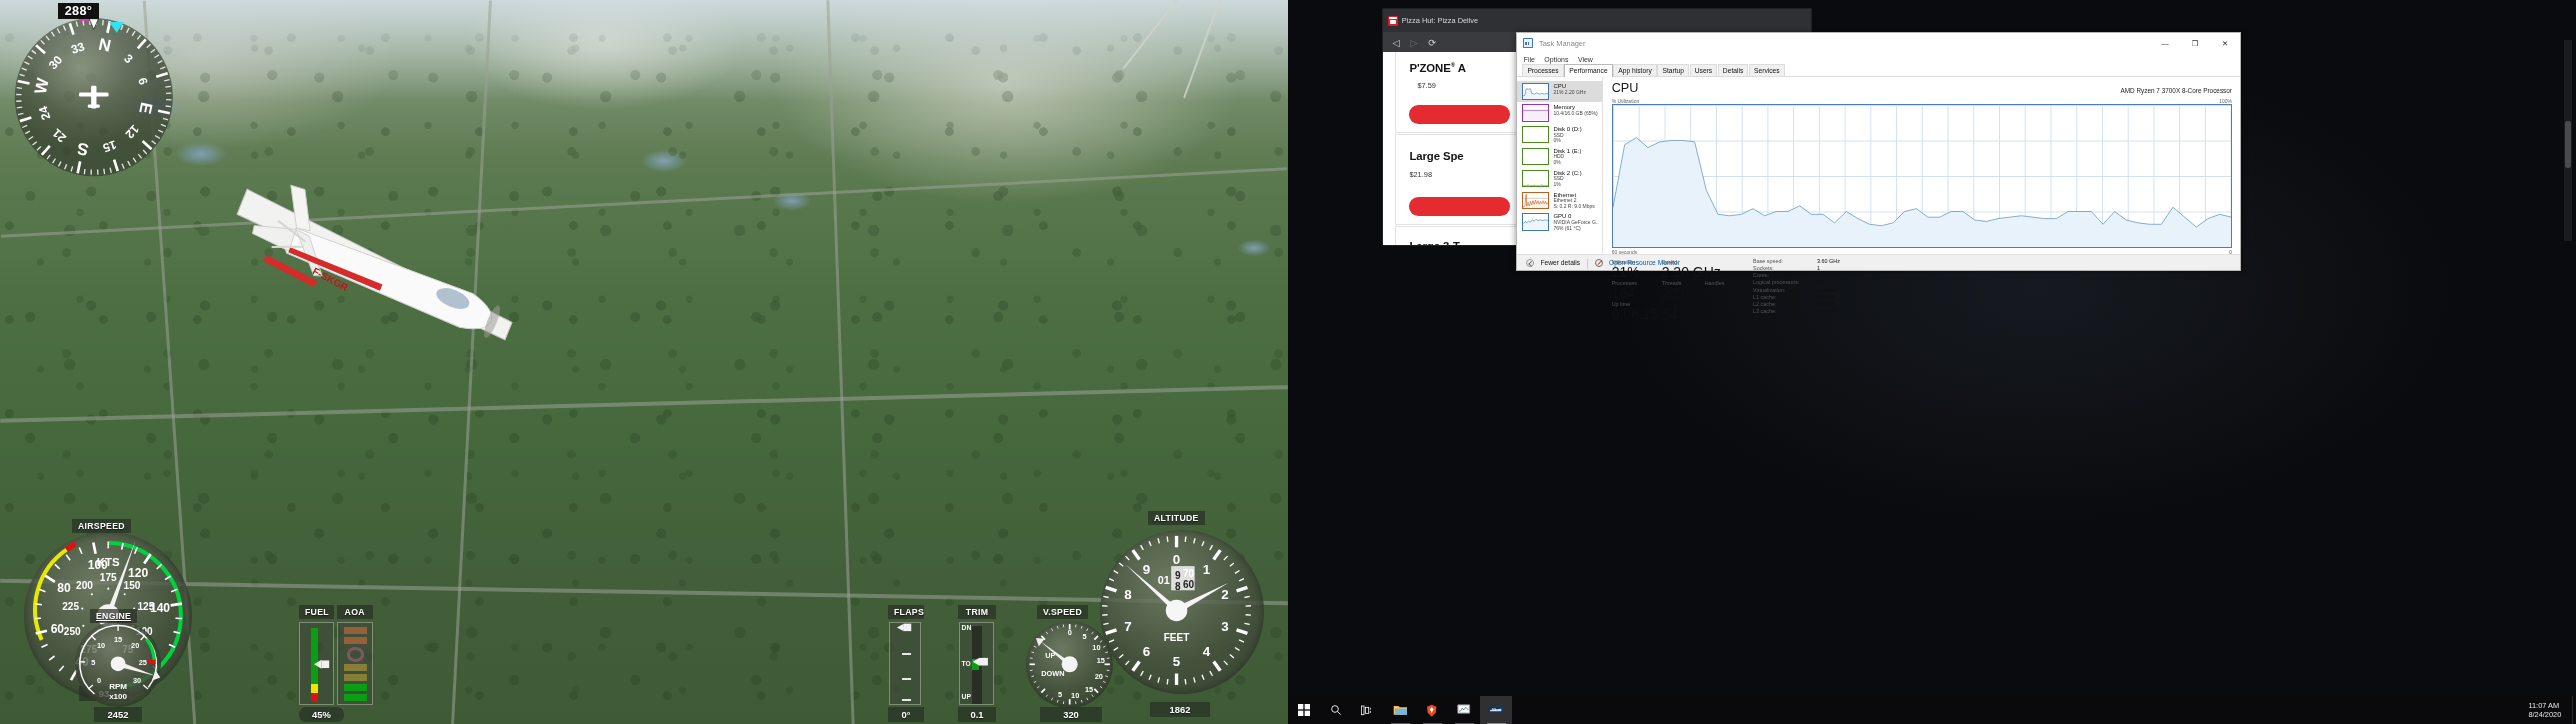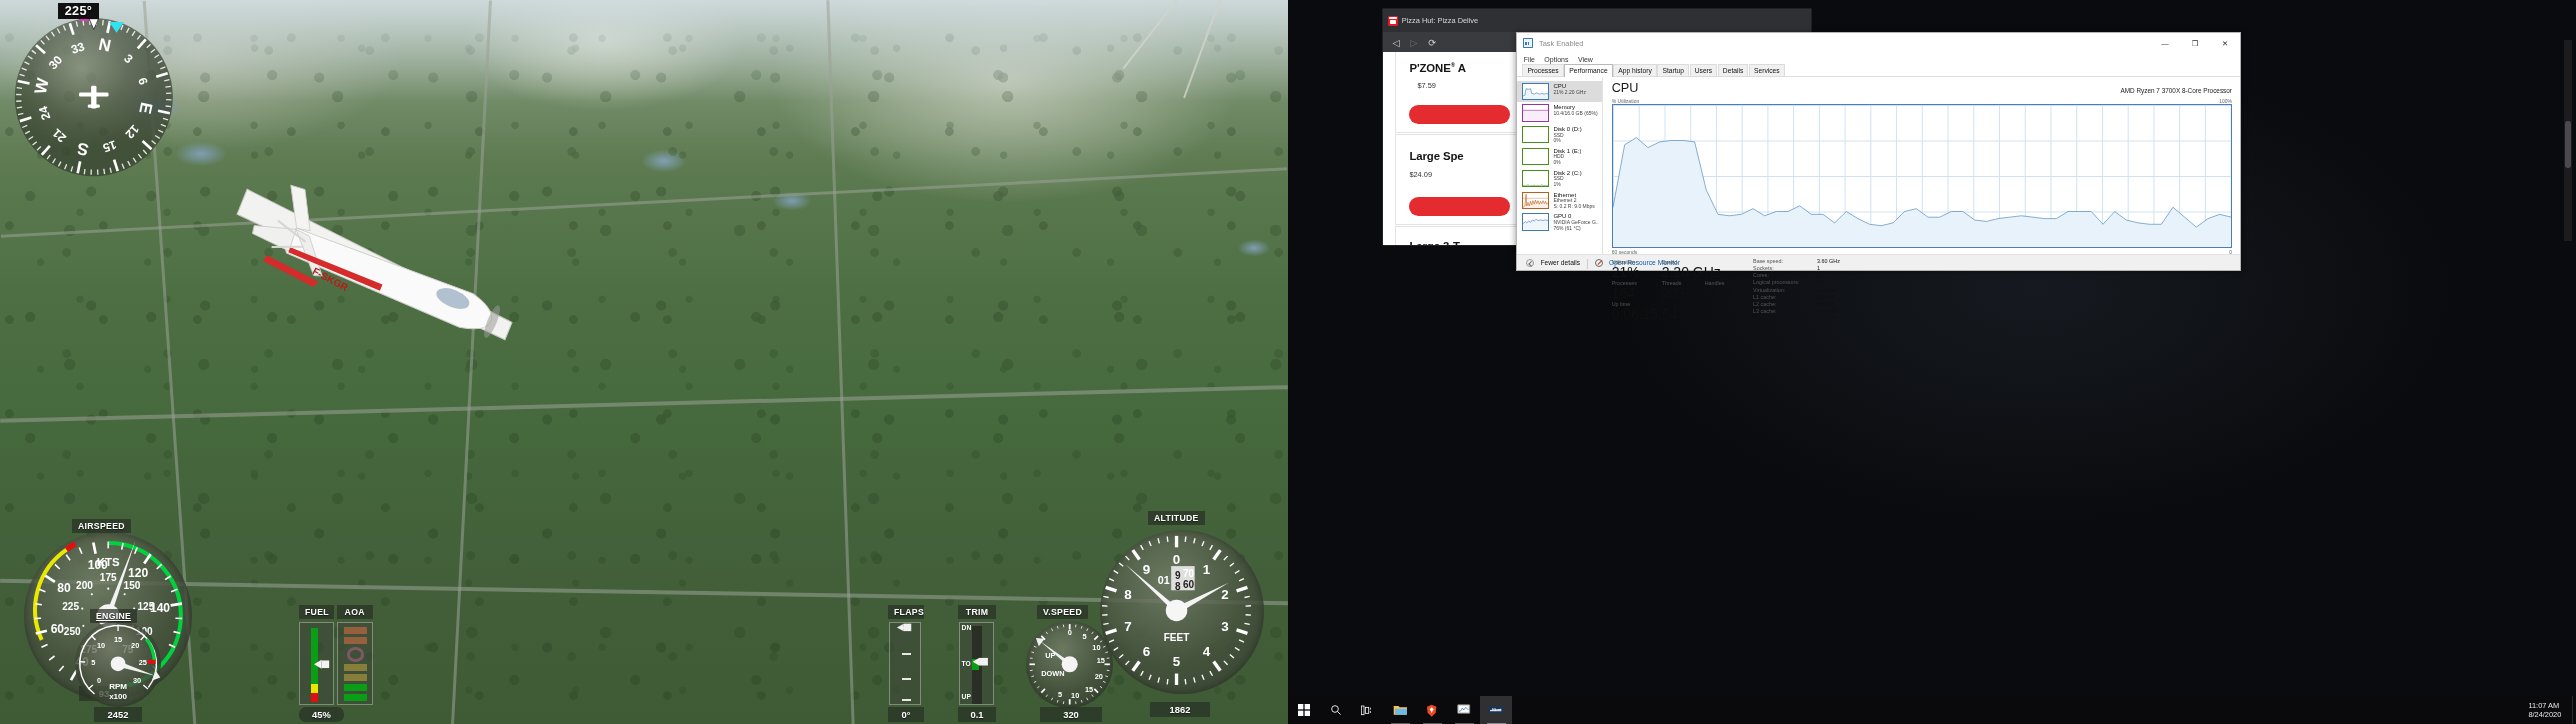--- a/index.html
+++ b/index.html
@@ -372,21 +372,21 @@
           <rect x="118" y="138" width="44" height="6" rx="2"></rect>
           <rect x="131" y="156" width="18" height="5" rx="2"></rect>
         </g>
 
         <path d="M163 33 L185 33 L174 49 Z" fill="#2fe4f0"></path>
 
         <rect x="118" y="26" width="22" height="5" fill="#f02fc4"></rect>
 
         <path d="M133 28 L147 28 L140 44 Z" fill="#fff" stroke="#111" stroke-width="1"></path>
       </svg>
-      <div class="hud-label" style="left:58px;top:2.7px;font-size:12.7px;background:#111;padding:1.3px 6.7px;">225°</div>
+      <div class="hud-label" style="left:58px;top:2.7px;font-size:12.7px;background:#111;padding:1.3px 6.7px;">288°</div>
     </div>
 
     <div style="position:absolute;left:0px;top:508px;width:195px;height:201px;">
       <div class="gauge-face" style="left:24px;top:24px;width:168px;height:168px;"></div>
       <svg viewBox="0 0 290 300" style="position:absolute;inset:0;">
 
         <path d="M 161 52 A 108 108 0 0 1 161 268" fill="none" stroke="#00d13c" stroke-width="6"></path>
         <path d="M 62 196 A 108 108 0 0 1 99 62" fill="none" stroke="#e8e800" stroke-width="6"></path>
         <path d="M 99 62 A 108 108 0 0 1 112 53" fill="none" stroke="#e01010" stroke-width="8"></path>
         <circle cx="161" cy="160" r="112" fill="none" stroke="#ffffff" stroke-width="3" stroke-dasharray="1 0" stroke-dashoffset="0" opacity="0"></circle>
@@ -718,21 +718,21 @@
           <div class="pizza-title" style="position:absolute;left:13.4px;top:19px;">
             <span>P'ZONE</span><sup>®</sup><span> A</span>
           </div>
           <div class="pizza-price" style="position:absolute;left:13.4px;top:35px;margin-left:8px;">$7.59</div>
           <div class="pizza-btn" style="top:62px;"></div>
         </div>
         <div class="pizza-card" style="top:82px;height:91px;">
           <div class="pizza-title" style="position:absolute;left:13.4px;top:14.8px;">
             <span>Large Spe</span>
           </div>
-          <div class="pizza-price" style="position:absolute;left:13.4px;top:31px;">$24.09</div>
+          <div class="pizza-price" style="position:absolute;left:13.4px;top:31px;">$21.98</div>
           <div class="pizza-btn" style="top:62px;"></div>
         </div>
         <div class="pizza-card" style="top:174px;height:94px;">
           <div class="pizza-title" style="position:absolute;left:13.4px;top:13.4px;line-height:1.05;">
             <span>Large 3-T</span><br>
             
           </div>
 
         </div>
       </div>
@@ -741,21 +741,21 @@
       </div>
     </div>
 
     <div id="right-strip">
       <div class="th"></div>
     </div>
 
     <div id="tm">
       <div id="tm-title">
         <span id="tm-ico"></span>
-        <span id="tm-titletext">Task Enabled</span>
+        <span id="tm-titletext">Task Manager</span>
         <div id="tm-wbtns">
           <div class="wbtn">—</div>
           <div class="wbtn">❐</div>
           <div class="wbtn">✕</div>
         </div>
       </div>
       <div id="tm-menu">
         <span>File</span>
         <span>Options</span>
         <span>View</span>

